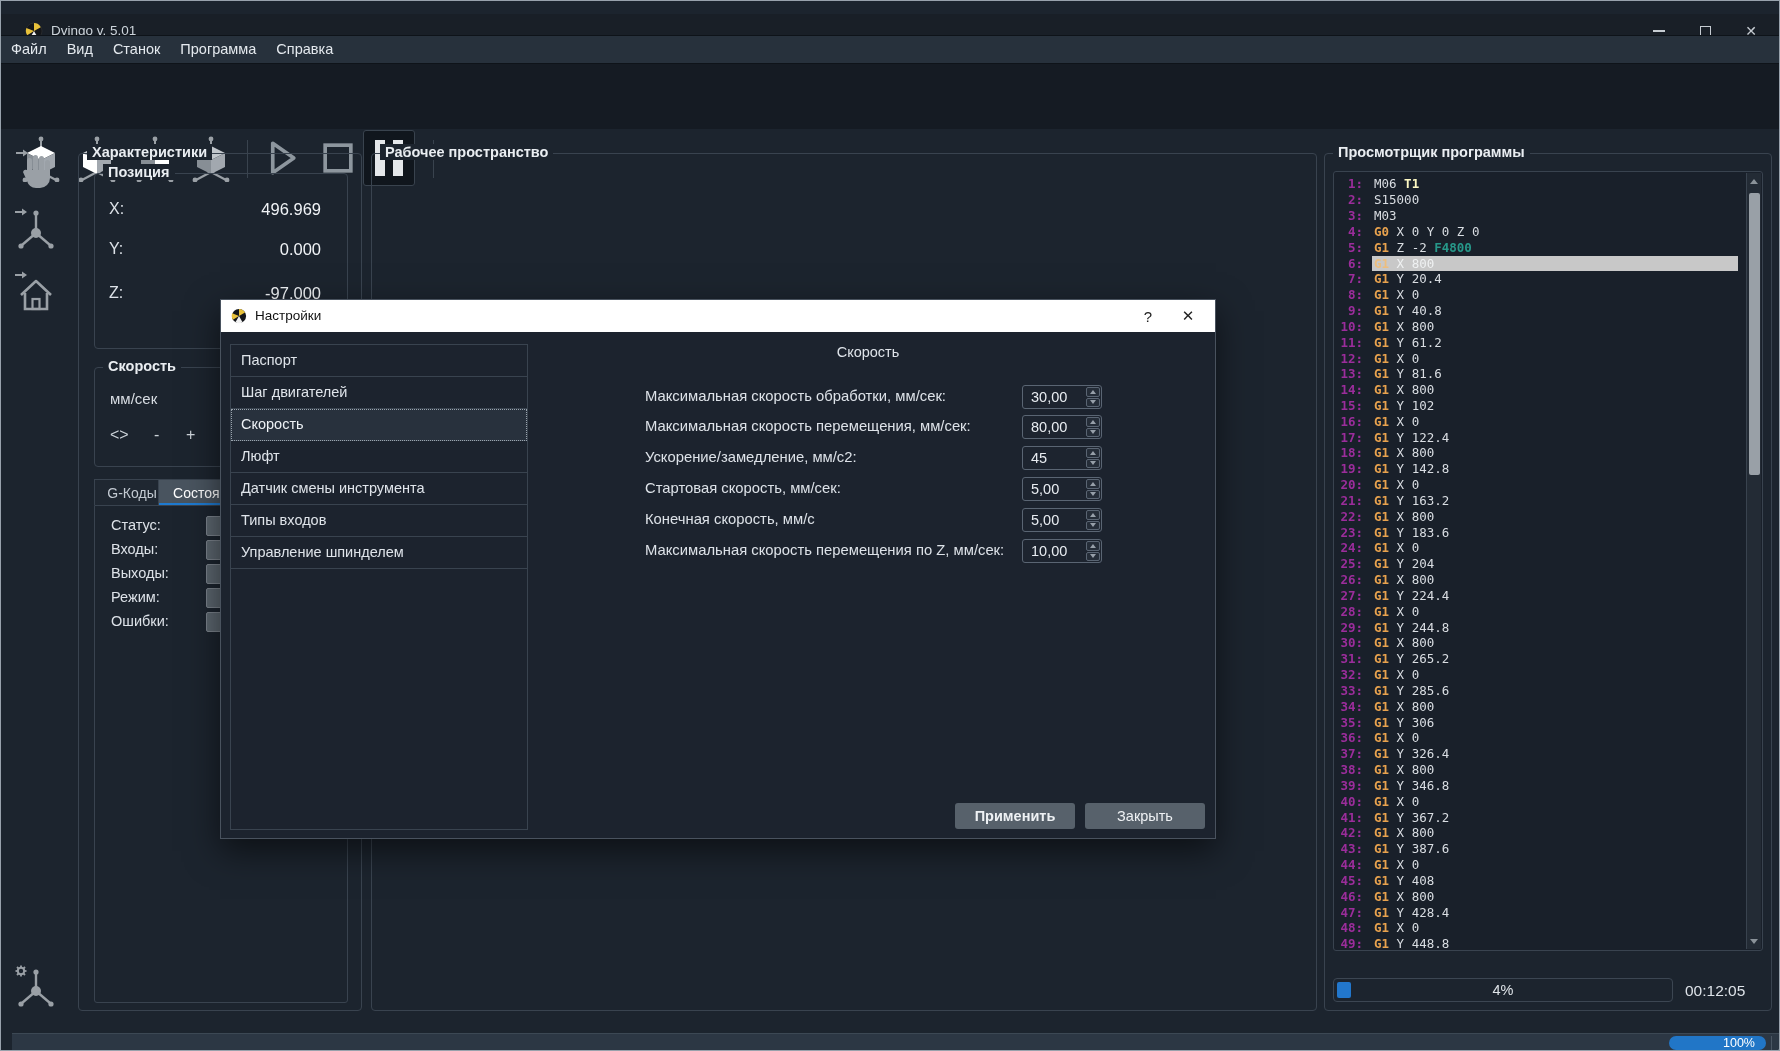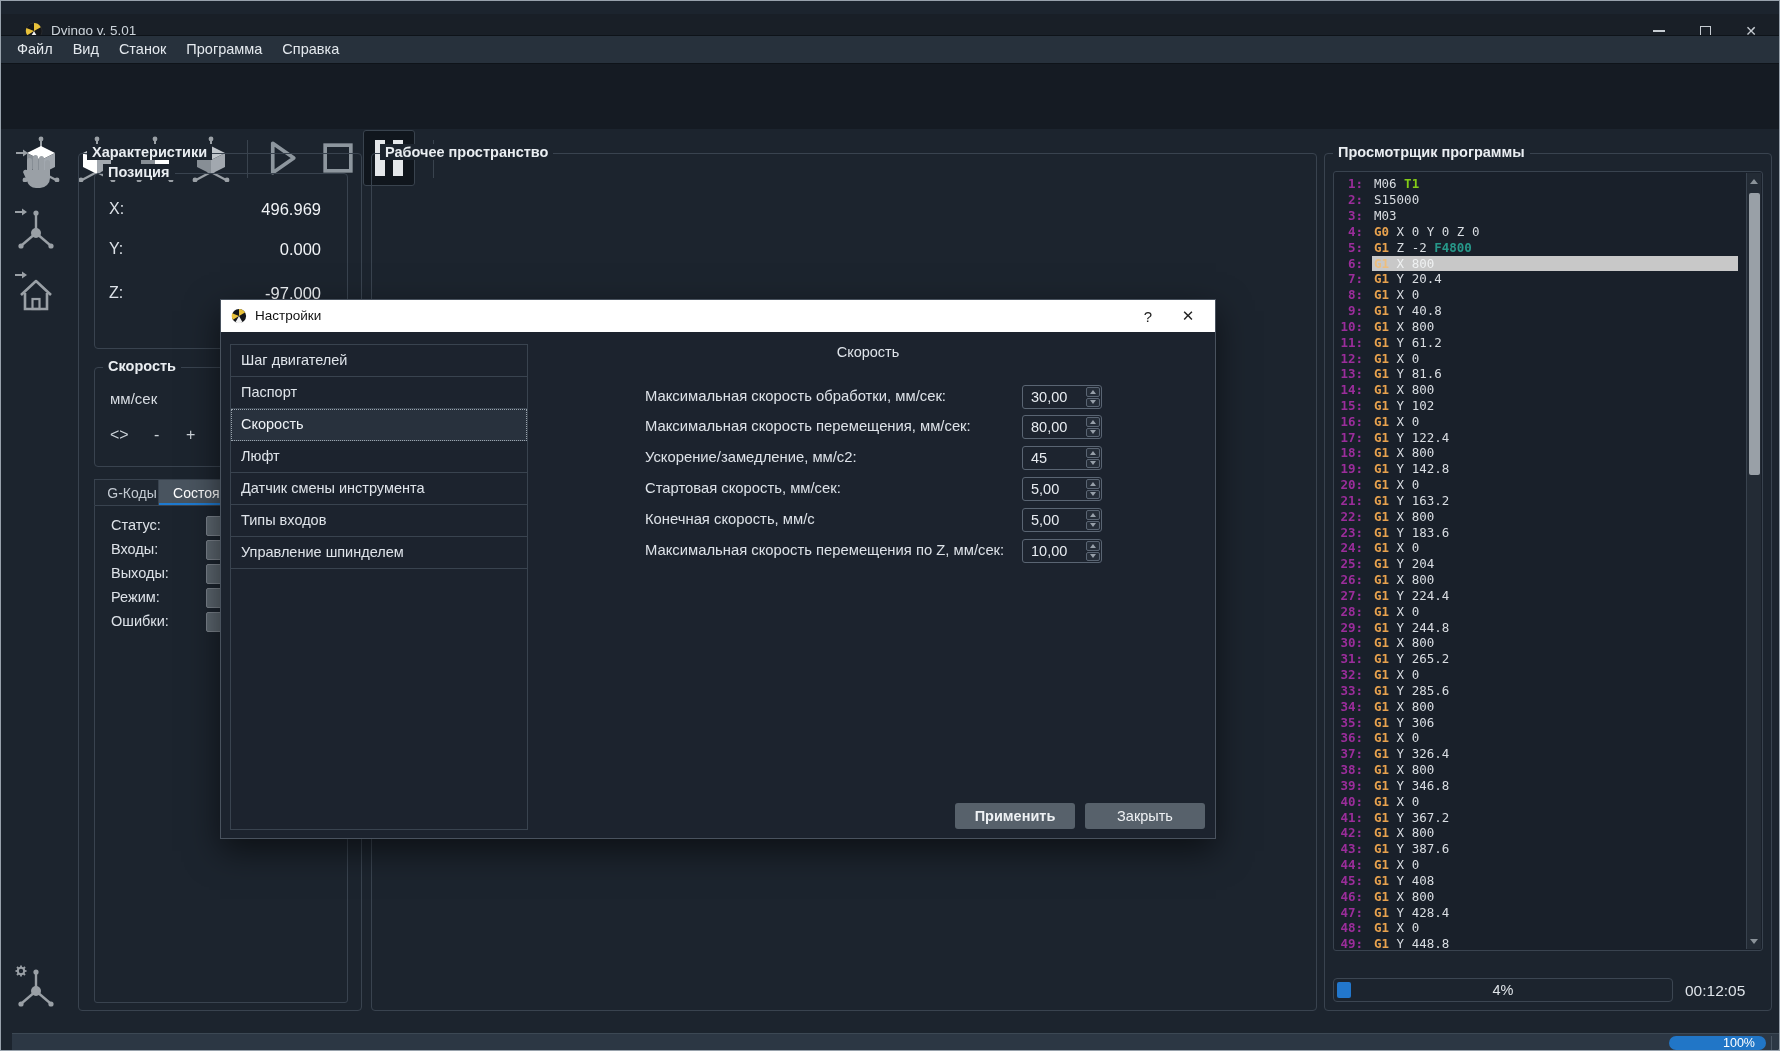--- a/index.html
+++ b/index.html
@@ -13,21 +13,21 @@
   .titlebar{position:absolute;left:0;top:0;width:100%;height:34px;background:#191f27;margin-top:13px;}
   .titlebar .title-text{position:absolute;left:50px;top:0;line-height:34px;font-size:13.5px;color:#ccd3da;}
   .app-icon{position:absolute;left:24px;top:8px;width:18px;height:18px;}
   .win-btn{position:absolute;top:0;width:44px;height:34px;display:flex;align-items:center;justify-content:center;color:#c6ccd2;}
   .wb-min{right:98px;}  .wb-max{right:52px;} .wb-close{right:6px;font-size:14px;}
   .wb-min i{display:block;width:12px;height:1.5px;background:#c6ccd2;}
   .wb-max i{display:block;width:11px;height:10px;border:1.2px solid #c6ccd2;}
 
   
   .menubar{position:absolute;left:0;top:34px;width:100%;height:28px;background:#27313c;
-    border-top:1px solid #0e1319;display:flex;align-items:center;padding-left:6px;}
+    border-top:1px solid #0e1319;display:flex;align-items:center;}
   .menu-item{padding:0 10px;font-size:14.5px;color:#e4e9ee;line-height:27px;}
 
   
   .toolbar{position:absolute;left:0;top:62px;width:100%;height:66px;background:#151b23;border-top:1px solid #0e1319;}
   .tbtn{position:absolute;top:70px;width:48px;height:48px;display:flex;align-items:center;justify-content:center;}
   .tsep{position:absolute;top:76px;width:1px;height:38px;background:#39434e;}
   .pause-box{position:absolute;left:362px;top:66px;width:52px;height:56px;background:#10161d;
     border:1px solid #39434e;border-radius:3px;display:flex;align-items:center;justify-content:center;gap:8px;}
   .pause-box i{display:block;width:10px;height:36px;background:#e4e7ea;}
 
@@ -60,21 +60,21 @@
   .st-box{position:absolute;left:95px;top:0;height:20px;background:#5c666f;border:1px solid #7b838c;
     border-radius:2px;color:#1b222a;font-size:13px;display:flex;align-items:center;justify-content:center;overflow:hidden;}
 
   
   .gcode-list{position:absolute;left:1332px;top:170px;width:430px;height:780px;background:#19202a;
     border:1px solid #39434f;border-radius:3px;padding-top:4px;overflow:hidden;}
   .gl{display:flex;height:15.83px;align-items:center;font-family:"DejaVu Sans Mono",monospace;font-size:12.5px;}
   .ln{width:38px;flex:none;text-align:right;padding-right:9px;color:#9b2d9b;font-weight:bold;}
   .code{flex:1;margin-right:24px;padding-left:2px;white-space:pre;color:#d9dde2;}
   .code.cur{background:#c8c8c8;}
-  .tk-g{color:#e8a24e;font-weight:bold;} .tk-t{color:#84cc16;font-weight:bold;}
+  .tk-g{color:#e8a24e;font-weight:bold;} .tk-t{color:#fef9c3;font-weight:bold;}
   .tk-f{color:#27988a;font-weight:bold;} .tk-w{color:#d9dde2;}
   .cur .tk-w{color:#eff1f2;} .cur .tk-g{color:#edbe7d;}
 
   .vscroll{position:absolute;right:1px;top:1px;bottom:1px;width:15px;background:#232b35;border-left:1px solid #39434f;}
   .vs-arrow{position:absolute;left:0;width:14px;height:14px;display:flex;align-items:center;justify-content:center;}
   .vs-arrow i{display:block;width:0;height:0;border-left:4px solid transparent;border-right:4px solid transparent;}
   .vs-up{top:1px;} .vs-up i{border-bottom:5px solid #8a9299;}
   .vs-down{bottom:1px;} .vs-down i{border-top:5px solid #8a9299;}
   .vs-thumb{position:absolute;left:1.5px;top:20px;width:11px;height:282px;background:#99a0a7;border-radius:2px;}
 
@@ -575,22 +575,22 @@
           <path d="M9,9 L2.2,13.2 A8,8 0 0 1 1.4,6 Z" fill="#e8c13a"></path>
           <path d="M9,9 L13,16 A8,8 0 0 1 5,16 Z" fill="#f3f3f3"></path>
         </svg>
       </span>
       <span class="dlg-title">Настройки</span>
       <div class="dlg-tb-btn dlg-help">?</div>
       <div class="dlg-tb-btn dlg-close">✕</div>
     </div>
 
     <div class="dlg-list" id="dlg-list">
+        <div class="dlg-item">Паспорт</div>
         <div class="dlg-item">Шаг двигателей</div>
-        <div class="dlg-item">Паспорт</div>
         <div class="dlg-item sel">Скорость</div>
         <div class="dlg-item">Люфт</div>
         <div class="dlg-item">Датчик смены инструмента</div>
         <div class="dlg-item">Типы входов</div>
         <div class="dlg-item">Управление шпинделем</div>
       </div>
 
     <div class="dlg-page-title">Скорость</div>
     <div id="dlg-form">
         <div class="form-row" style="top: 85px;">

